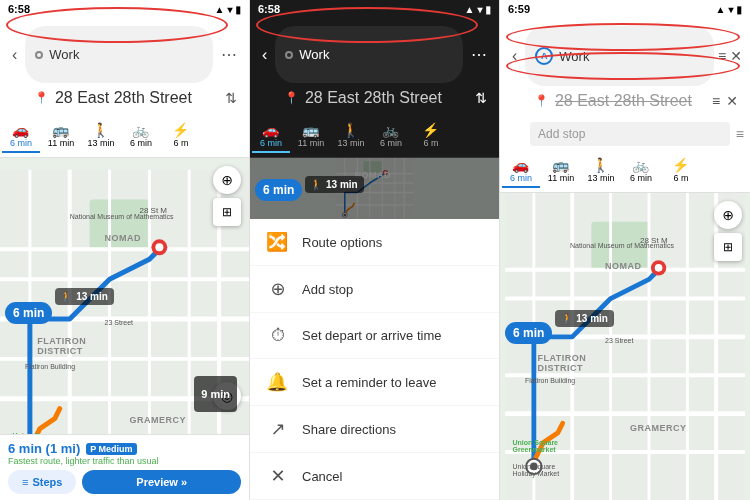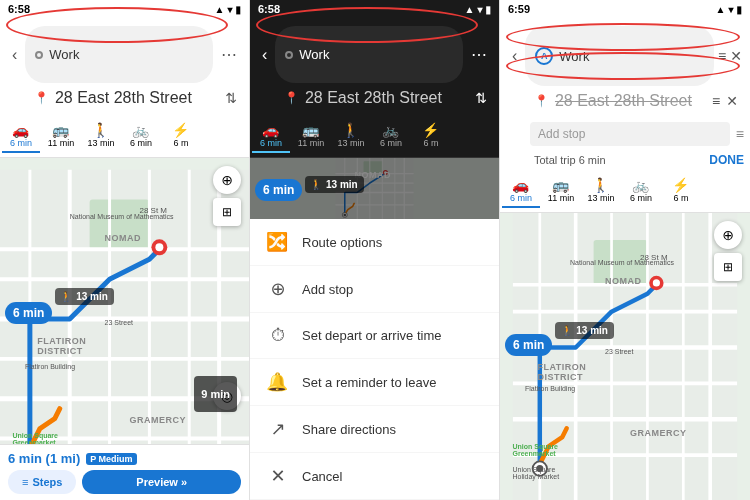--- a/index.html
+++ b/index.html
@@ -509,20 +509,21 @@
 
       <div style="position:absolute;bottom:88px;right:12px;background:rgba(0,0,0,0.65);color:#fff;padding:12px 7px;border-radius:4px;font-size:11px;font-weight:700;">9 min</div>
     </div>
   </div>
 
   <div class="bottom-panel">
     <div class="route-summary">
       <span class="route-time-big">6 min (1 mi)</span>
       <span class="parking-badge">P Medium</span>
     </div>
+    <div class="traffic-info">Fastest route, lighter traffic than usual</div>
     <div class="bottom-buttons">
       <button class="steps-btn">
         <span>≡</span>
         <span>Steps</span>
       </button>
       <button class="preview-btn">
         <span>Preview »</span>
       </button>
     </div>
   </div>
@@ -668,24 +669,20 @@
       <span class="x-btn">✕</span>
     </div>
   </div>
 
   <div class="stop-row">
     <span style="width:18px;"></span>
     <div class="stop-input-box">Add stop</div>
     <span class="stop-menu-lines">≡</span>
   </div>
 
-  <div class="trip-header">
-    <span class="total-trip">Total trip 6 min</span>
-    <span class="done-btn">DONE</span>
-  </div>
 
   <div class="modes-bar">
     <div class="mode-item active">
       <span class="mode-icon">🚗</span>
       <span class="mode-time">6 min</span>
     </div>
     <div class="mode-item">
       <span class="mode-icon">🚌</span>
       <span class="mode-time">11 min</span>
     </div>

